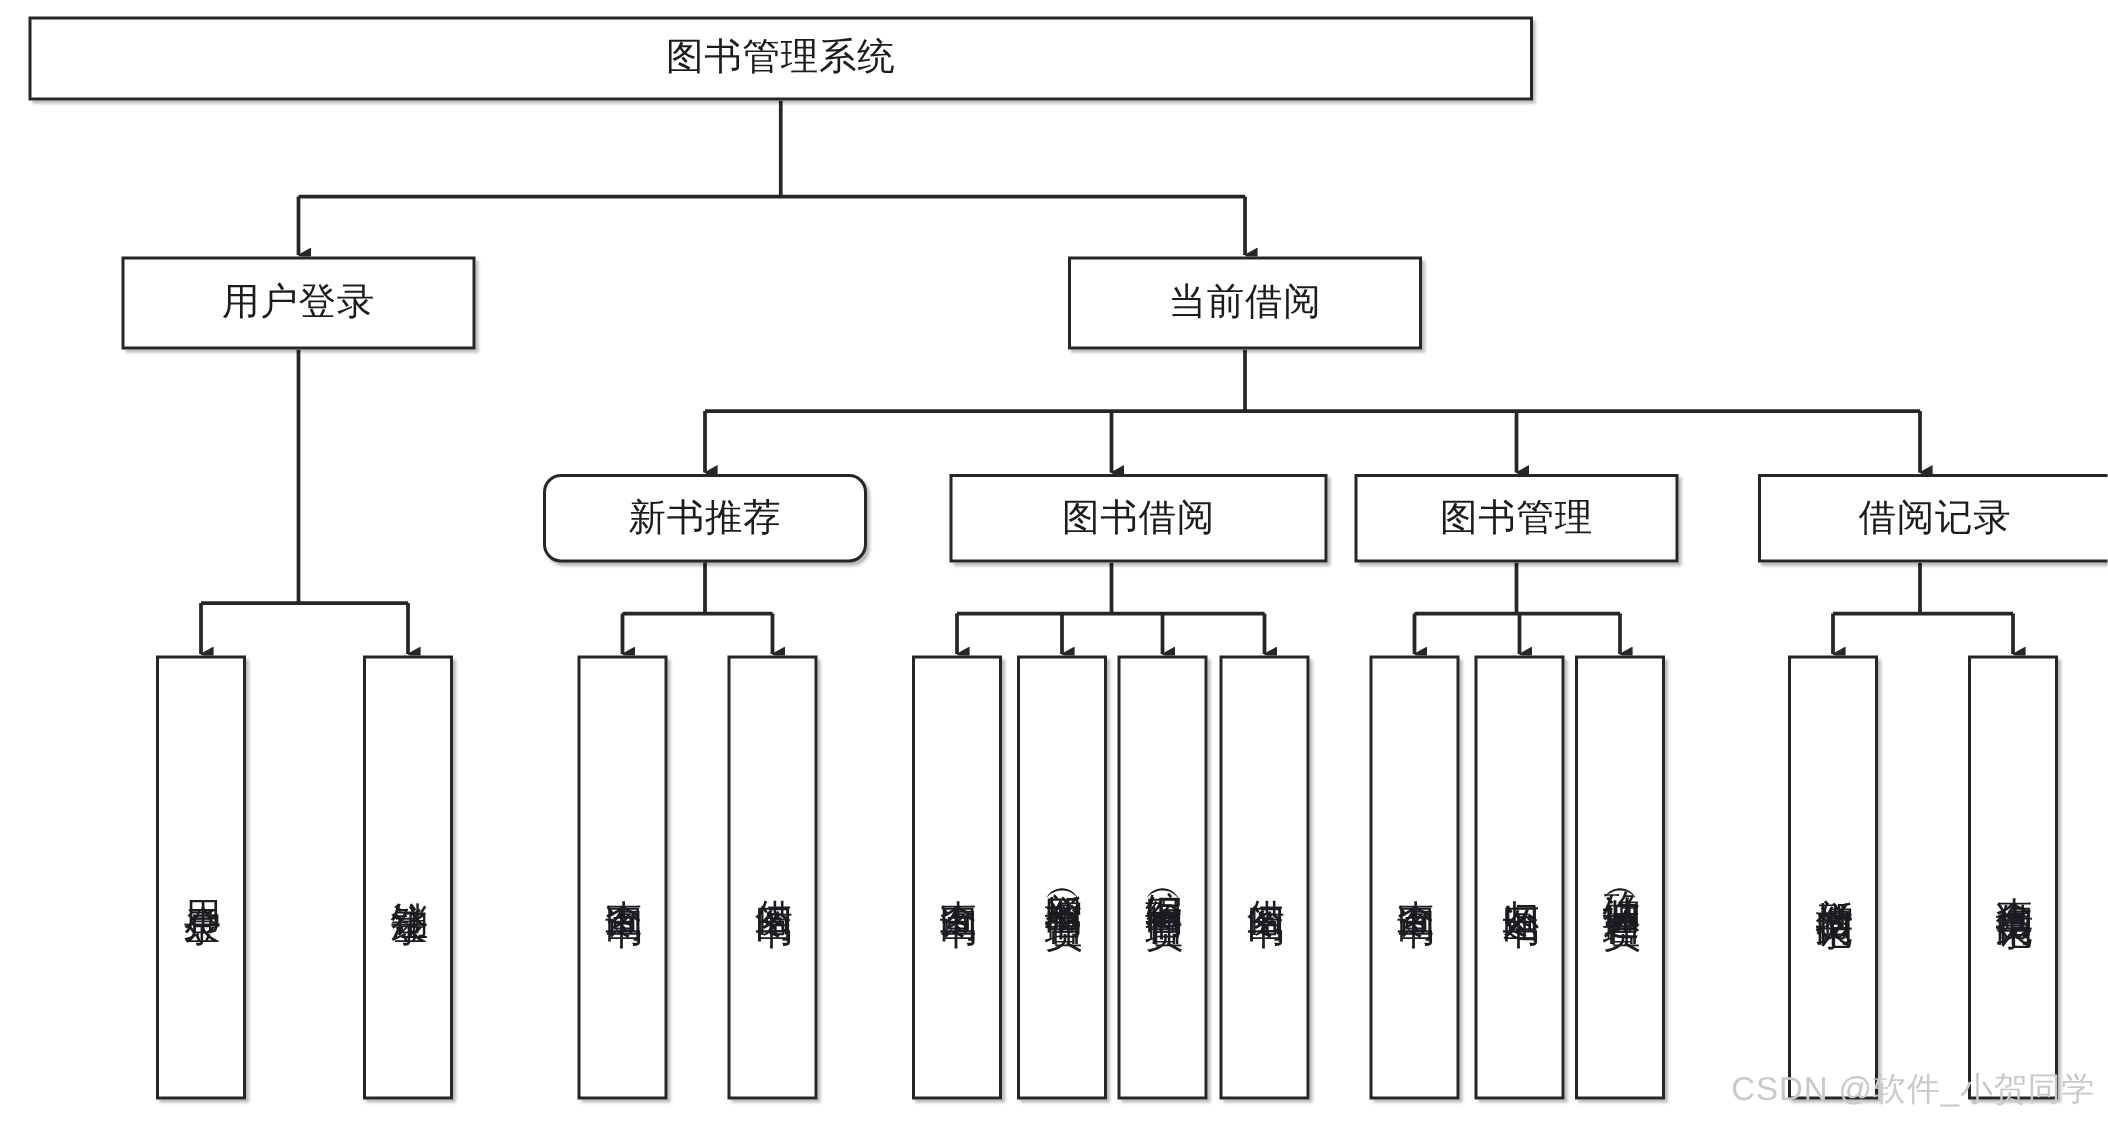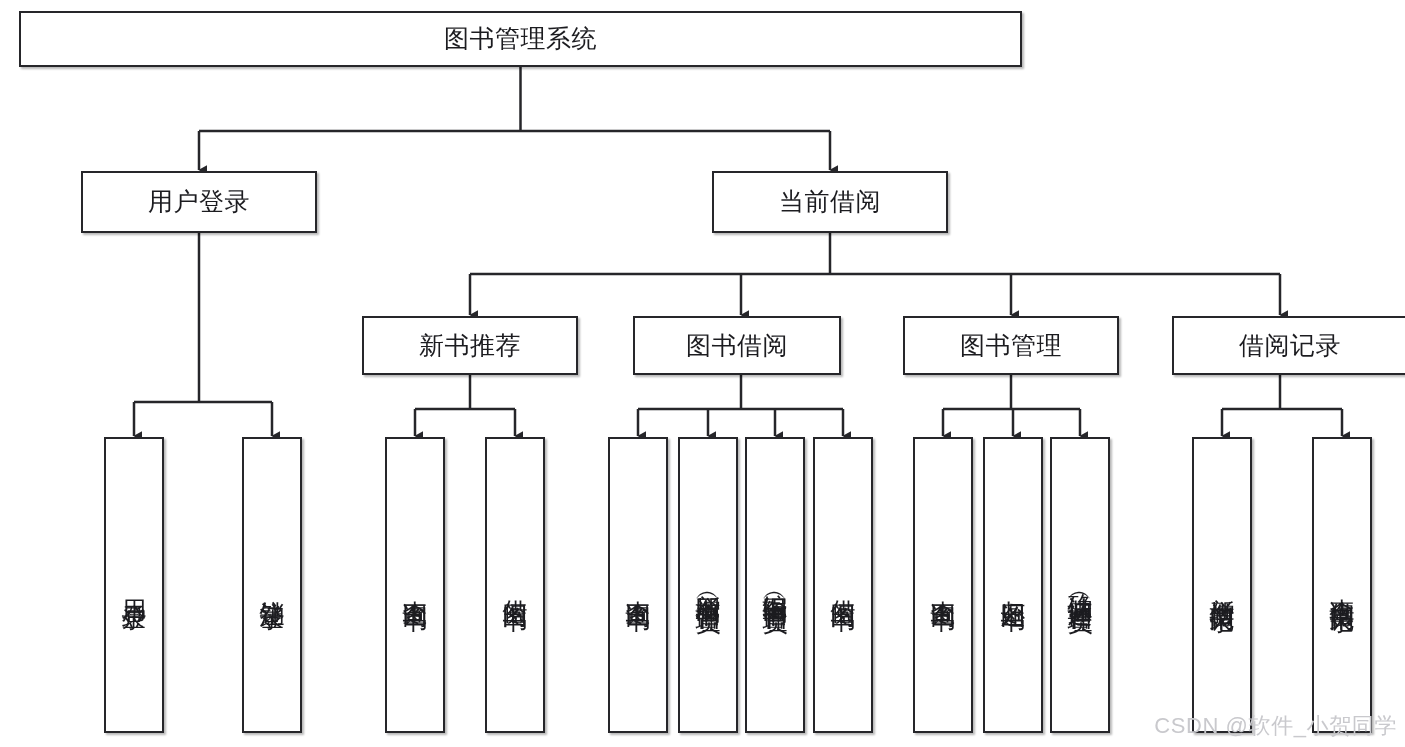--- a/index.html
+++ b/index.html
@@ -118,24 +118,24 @@
   <div id="node-layer">
       <div class="node-box horizontal" style="left: 19px; top: 11px; width: 1003px; height: 56px;">
         <span class="node-label">图书管理系统</span>
       </div>
       <div class="node-box horizontal" style="left: 81px; top: 171px; width: 236px; height: 62px;">
         <span class="node-label">用户登录</span>
       </div>
       <div class="node-box horizontal" style="left: 712px; top: 171px; width: 236px; height: 62px;">
         <span class="node-label">当前借阅</span>
       </div>
-      <div class="node-box horizontal" style="left: 362px; top: 316px; width: 216px; height: 59px;">
+      <div class="node-box horizontal" style="left: 362px; top: 316px; width: 216px; height: 59px; border-radius: 12px;">
         <span class="node-label">新书推荐</span>
       </div>
-      <div class="node-box horizontal" style="left: 633px; top: 316px; width: 208px; height: 59px;">
+      <div class="node-box horizontal" style="left: 633px; top: 316px; width: 252px; height: 59px;">
         <span class="node-label">图书借阅</span>
       </div>
       <div class="node-box horizontal" style="left: 903px; top: 316px; width: 216px; height: 59px;">
         <span class="node-label">图书管理</span>
       </div>
       <div class="node-box horizontal" style="left: 1172px; top: 316px; width: 236px; height: 59px;">
         <span class="node-label">借阅记录</span>
       </div>
       <div class="node-box vertical" style="left: 104px; top: 437px; width: 60px; height: 296px;">
         <span class="node-label">用户登录</span>

